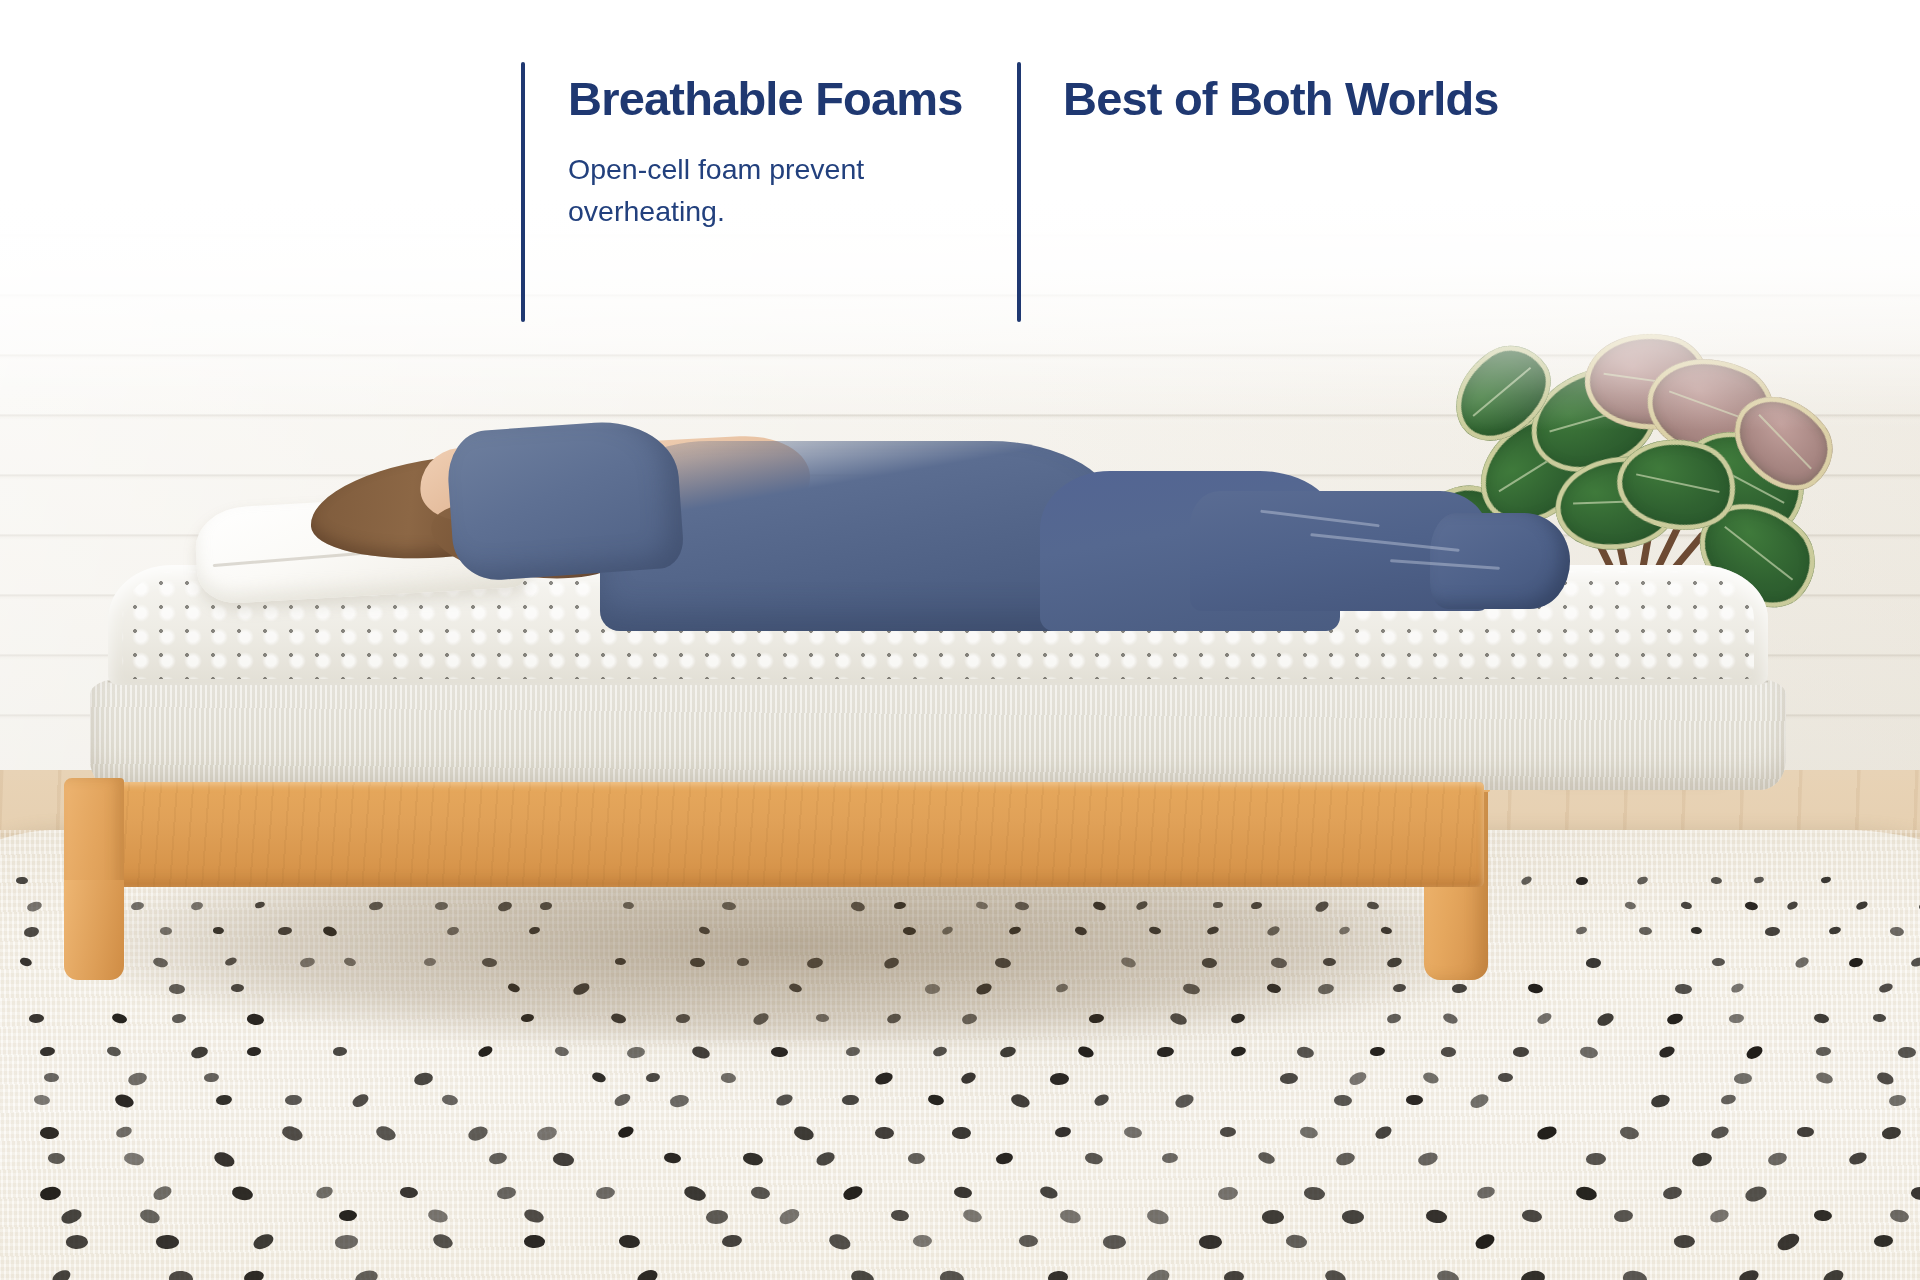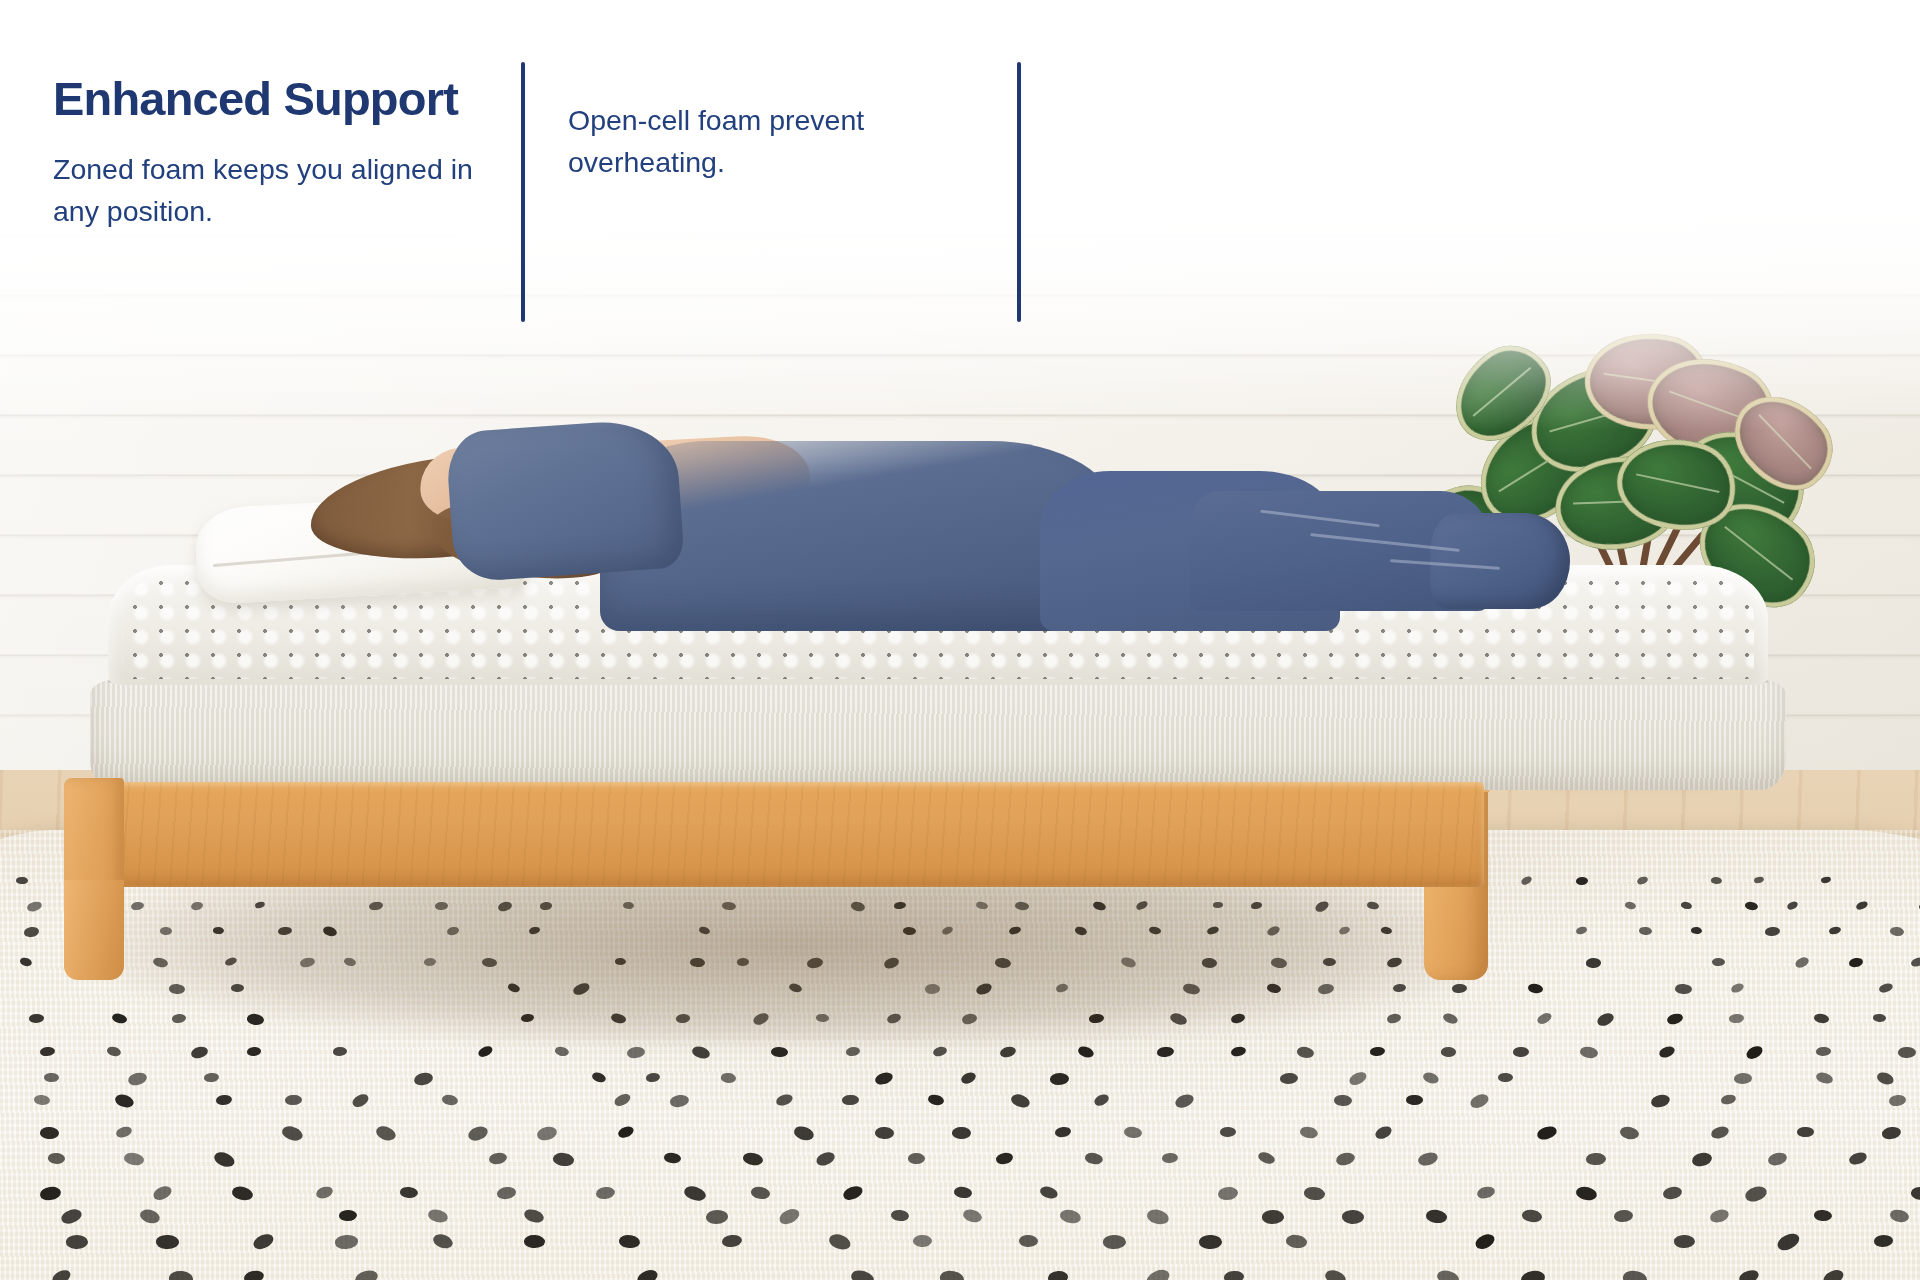--- a/index.html
+++ b/index.html
@@ -671,30 +671,28 @@
       <div class="denim-fold" style="left:1010px;top:146px;width:150px;transform:rotate(6deg);"></div>
       <div class="denim-fold" style="left:1090px;top:168px;width:110px;transform:rotate(4deg);"></div>
     </div>
 
   </div>
 
   <div class="top-fade"></div>
 
   <div class="features">
 
-    <div class="col col-1">
-      <h2>Enhanced Support</h2>
-      <p>Zoned foam keeps you aligned in any position.</p>
-    </div>
 
     <div class="divider div-1"></div>
 
     <div class="col col-2">
+      <h2>Breathable Foams</h2>
       <p>Open-cell foam prevent overheating.</p>
     </div>
 
     <div class="divider div-2"></div>
 
     <div class="col col-3">
+      <h2>Best of Both Worlds</h2>
     </div>
 
   </div>
 </div>
 
 </body></html>

